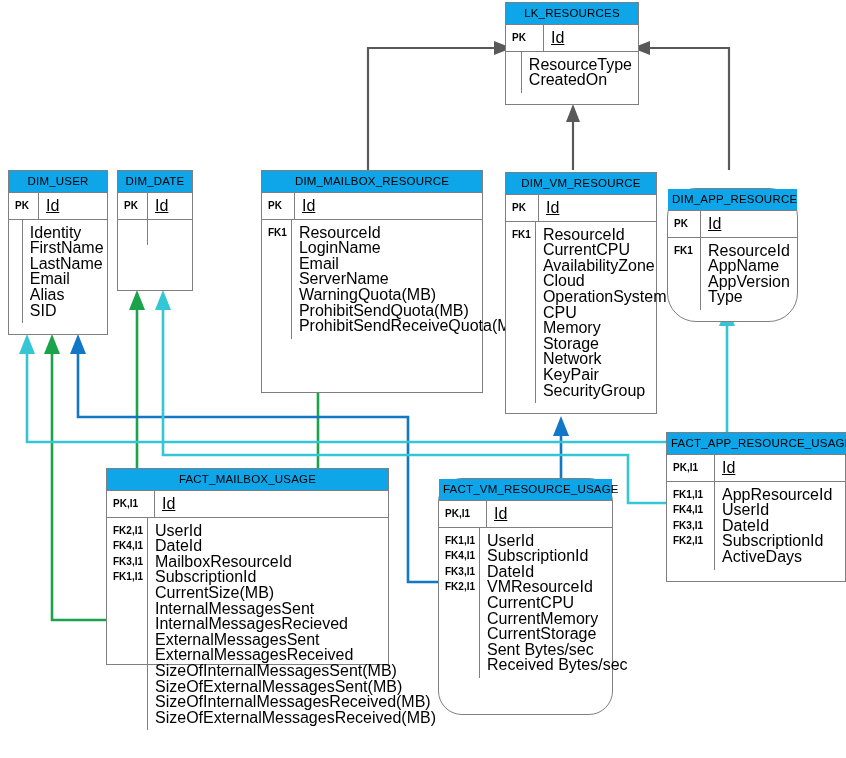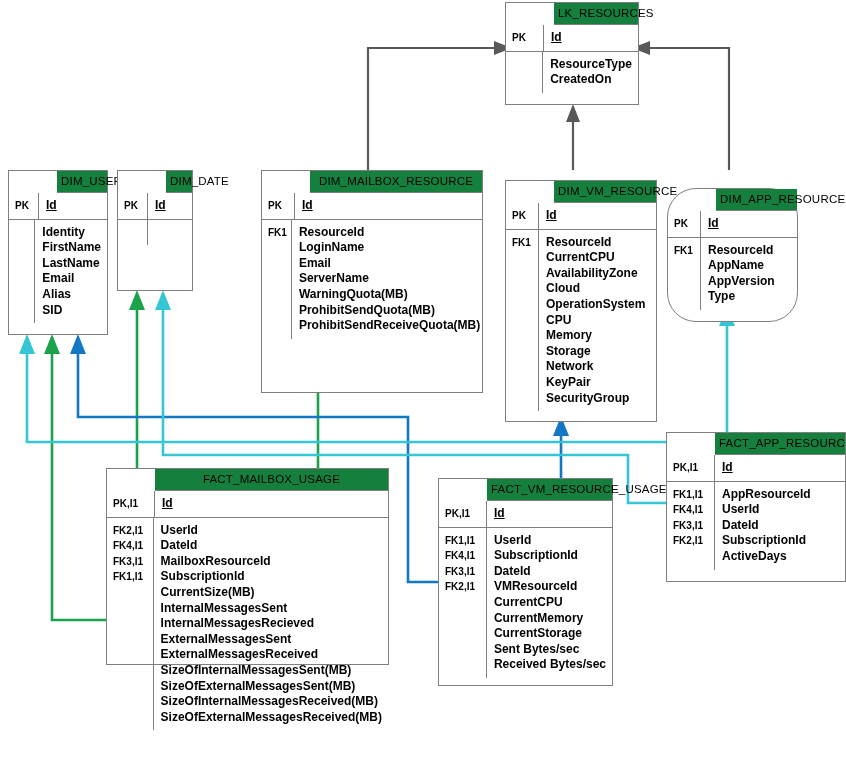--- a/index.html
+++ b/index.html
@@ -30,30 +30,29 @@
   }
   .entity {
     position: absolute;
     box-sizing: border-box;
     border: 1.5px solid #7f7f7f;
     background: #ffffff;
     z-index: 5;
   }
   .entity-title {
     box-sizing: border-box;
-    background: #15803d;
+    background: #0ea5e9;
     border-bottom: 1.5px solid #7f7f7f;
     text-align: center;
     font-size: 11.5px;
     color: #000000;
     letter-spacing: 0.2px;
     padding: 4px 4px 4px 4px;
     line-height: 13px;
     white-space: nowrap;
-    margin-left: 48px;
   }
   .entity-body {
     display: block;
   }
   .section {
     display: flex;
     box-sizing: border-box;
   }
   .section-keys {
     border-bottom: 1.5px solid #7f7f7f;
@@ -64,22 +63,22 @@
     padding: 5px 4px 5px 6px;
     font-size: 10px;
     font-weight: bold;
     color: #000000;
     white-space: nowrap;
     line-height: 15.6px;
   }
   .col-field {
     box-sizing: border-box;
     padding: 5px 6px 5px 7px;
-    font-size: 12px;
-    font-weight: bold;
+    font-size: 16px;
+    font-weight: normal;
     color: #000000;
     white-space: nowrap;
     line-height: 15.6px;
     flex: 1 1 auto;
   }
   .pk-field {
     text-decoration: underline;
   }
   .attr-line {
     display: block;
@@ -248,21 +247,21 @@
           <span class="attr-line">Email</span>
           <span class="attr-line">ServerName</span>
           <span class="attr-line">WarningQuota(MB)</span>
           <span class="attr-line">ProhibitSendQuota(MB)</span>
           <span class="attr-line">ProhibitSendReceiveQuota(MB)</span>
         </div>
       </div>
     </div>
   </div>
 
-  <div class="entity" style="left:505px; top:180px; width:152px; height:242px;">
+  <div class="entity" style="left:505px; top:172px; width:152px; height:242px;">
     <div class="entity-title">DIM_VM_RESOURCE</div>
     <div class="entity-body">
       <div class="section section-keys">
         <div class="col-key" style="width:33px;">
           <span class="key-line">PK</span>
         </div>
         <div class="col-field">
           <span class="attr-line pk-field">Id</span>
         </div>
       </div>
@@ -342,21 +341,21 @@
           <span class="attr-line">ExternalMessagesReceived</span>
           <span class="attr-line">SizeOfInternalMessagesSent(MB)</span>
           <span class="attr-line">SizeOfExternalMessagesSent(MB)</span>
           <span class="attr-line">SizeOfInternalMessagesReceived(MB)</span>
           <span class="attr-line">SizeOfExternalMessagesReceived(MB)</span>
         </div>
       </div>
     </div>
   </div>
 
-  <div class="entity" style="left:438px; top:478px; width:175px; height:208px;">
+  <div class="entity" style="left:438px; top:478px; width:175px; height:237px;border-radius:24px;">
     <div class="entity-title">FACT_VM_RESOURCE_USAGE</div>
     <div class="entity-body">
       <div class="section section-keys">
         <div class="col-key" style="width:48px;">
           <span class="key-line">PK,I1</span>
         </div>
         <div class="col-field">
           <span class="attr-line pk-field">Id</span>
         </div>
       </div>

